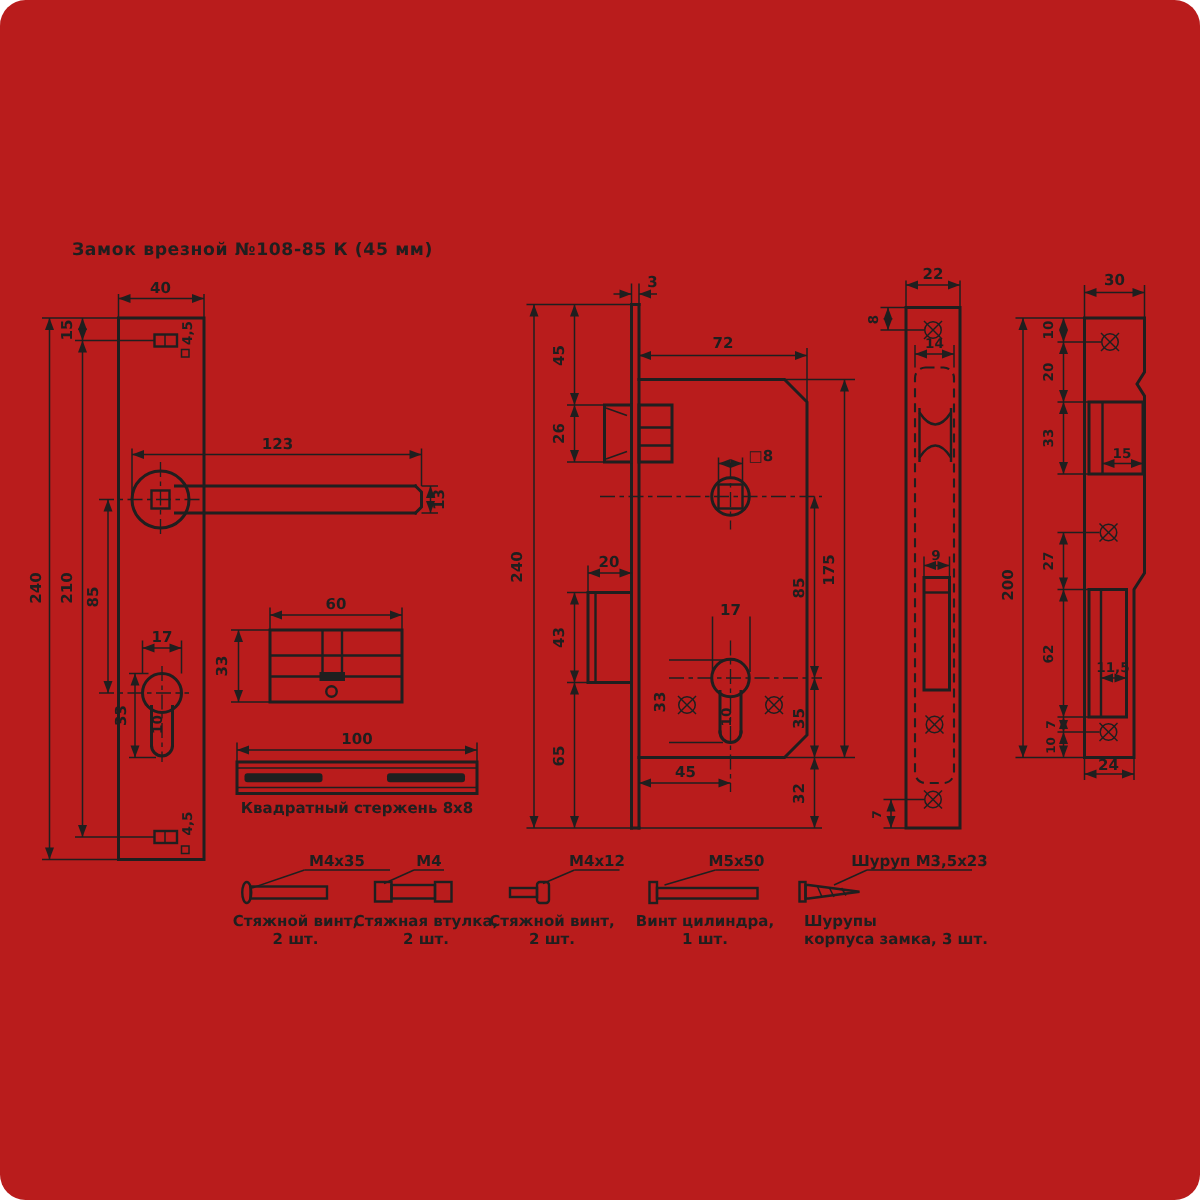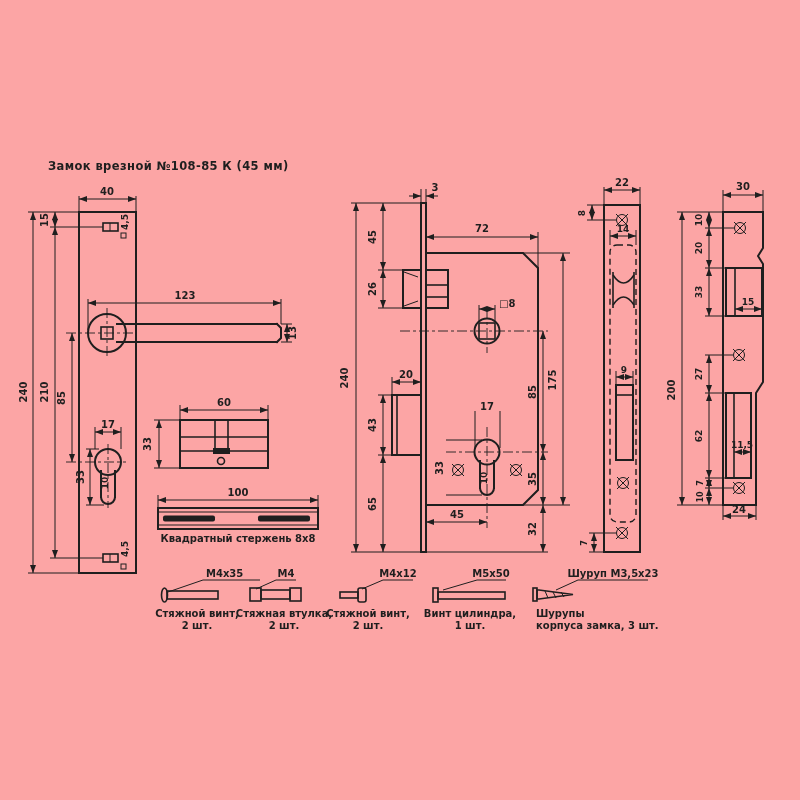--- a/index.html
+++ b/index.html
@@ -1,16 +1,16 @@
 <!DOCTYPE html>
 <html><head>
 <meta charset="utf-8">
 <style>
   html,body{margin:0;padding:0;background:#ffffff;}
-  .page{position:relative;width:800px;height:800px;background:#fca5a5;overflow:hidden;}
+  .page{position:relative;width:800px;height:800px;background:#b91c1c;overflow:hidden;border-radius:17px;}
   svg{display:block;}
   .o  {fill:none;stroke:#1f1f1f;stroke-width:2;stroke-linejoin:miter;stroke-linecap:square;}
   .o15{fill:none;stroke:#1f1f1f;stroke-width:1.6;}
   .d  {fill:none;stroke:#1f1f1f;stroke-width:1;}
   .dim{fill:none;stroke:#1f1f1f;stroke-width:1;}
   .cl {fill:none;stroke:#1f1f1f;stroke-width:0.9;stroke-dasharray:10 3 3 3;}
   .hid{fill:none;stroke:#1f1f1f;stroke-width:1.4;stroke-dasharray:6 4;}
   .fill{fill:#1f1f1f;stroke:none;}
   text{font-family:"DejaVu Sans",sans-serif;font-size:10px;font-weight:bold;fill:#1f1f1f;}
   .mid{text-anchor:middle;}

